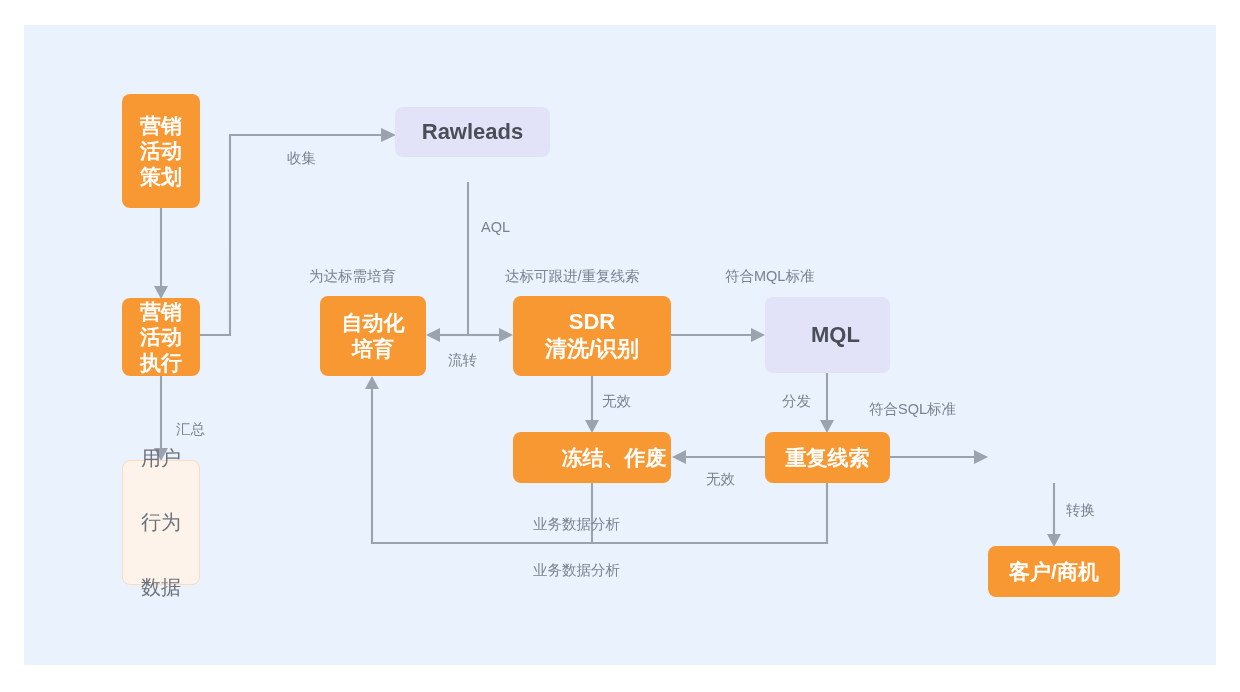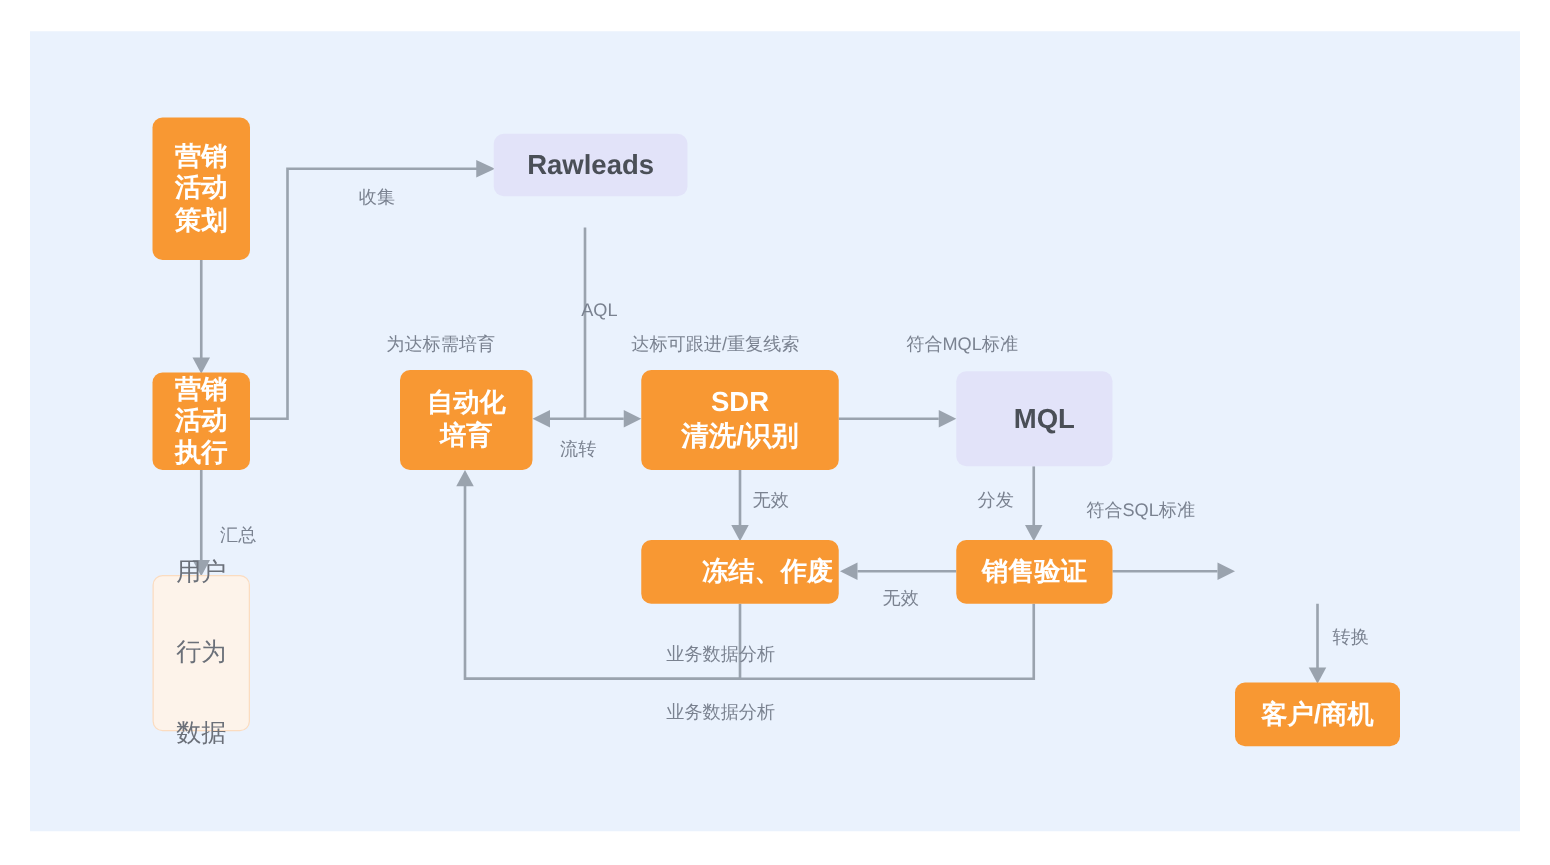--- a/index.html
+++ b/index.html
@@ -98,31 +98,31 @@
 
     <div class="node lav" style="left:741px;top:272px;width:125px;height:76px;font-size:22px;padding-left:16px;">
       <div>MQL</div>
     </div>
 
     <div class="node orange" style="left:489px;top:407px;width:158px;height:51px;font-size:21px;padding-left:44px;">
       <div>冻结、作废</div>
     </div>
 
     <div class="node orange" style="left:741px;top:407px;width:125px;height:51px;font-size:21px;">
-      <div>销售验证</div>
+      <div>重复线索</div>
     </div>
 
 
     <div class="node orange" style="left:964px;top:521px;width:132px;height:51px;font-size:21px;">
       <div>客户/商机</div>
     </div>
 
     <div class="edgelabel" style="left:263px;top:126px;">收集</div>
     <div class="edgelabel" style="left:152px;top:397px;">汇总</div>
-    <div class="edgelabel" style="left:441px;top:195px;margin-top:22px;">AQL</div>
+    <div class="edgelabel" style="left:457px;top:195px;">AQL</div>
     <div class="edgelabel" style="left:424px;top:328px;">流转</div>
     <div class="edgelabel" style="left:285px;top:244px;">为达标需培育</div>
     <div class="edgelabel" style="left:481px;top:244px;">达标可跟进/重复线索</div>
     <div class="edgelabel" style="left:701px;top:244px;">符合MQL标准</div>
     <div class="edgelabel" style="left:578px;top:369px;">无效</div>
     <div class="edgelabel" style="left:758px;top:369px;">分发</div>
     <div class="edgelabel" style="left:845px;top:377px;">符合SQL标准</div>
     <div class="edgelabel" style="left:682px;top:447px;">无效</div>
     <div class="edgelabel" style="left:1042px;top:478px;">转换</div>
     <div class="edgelabel" style="left:509px;top:492px;">业务数据分析</div>

